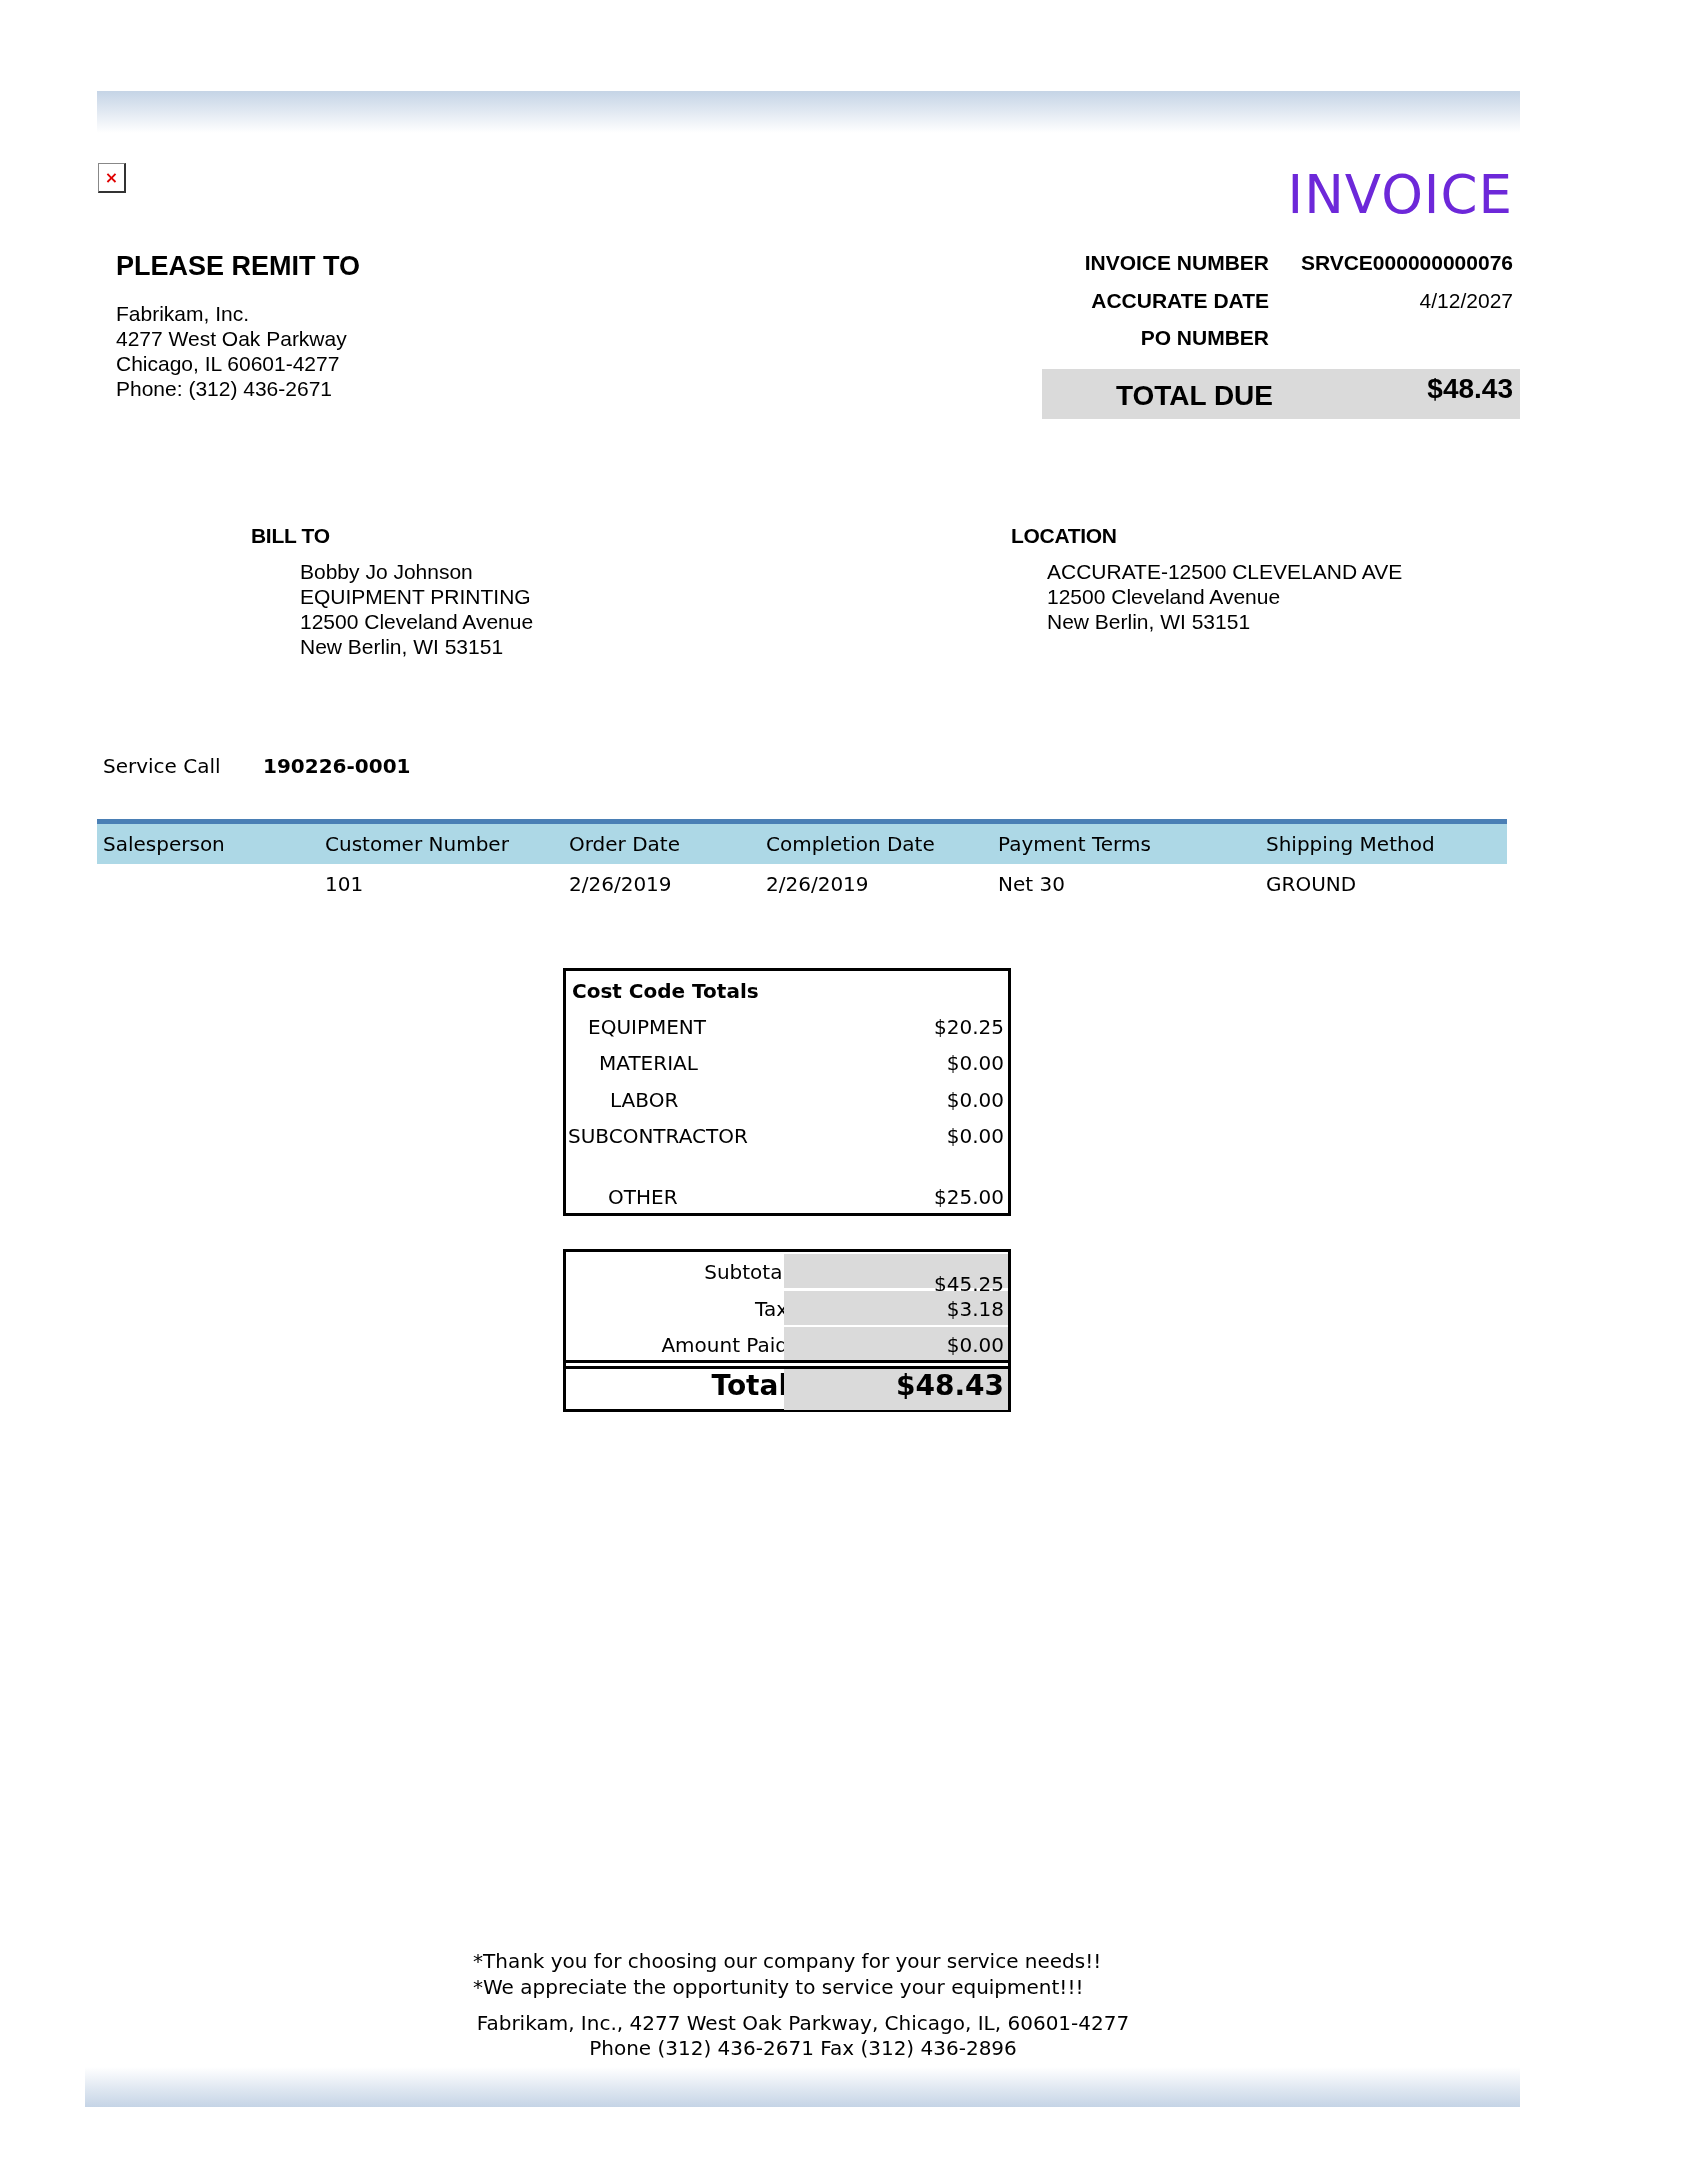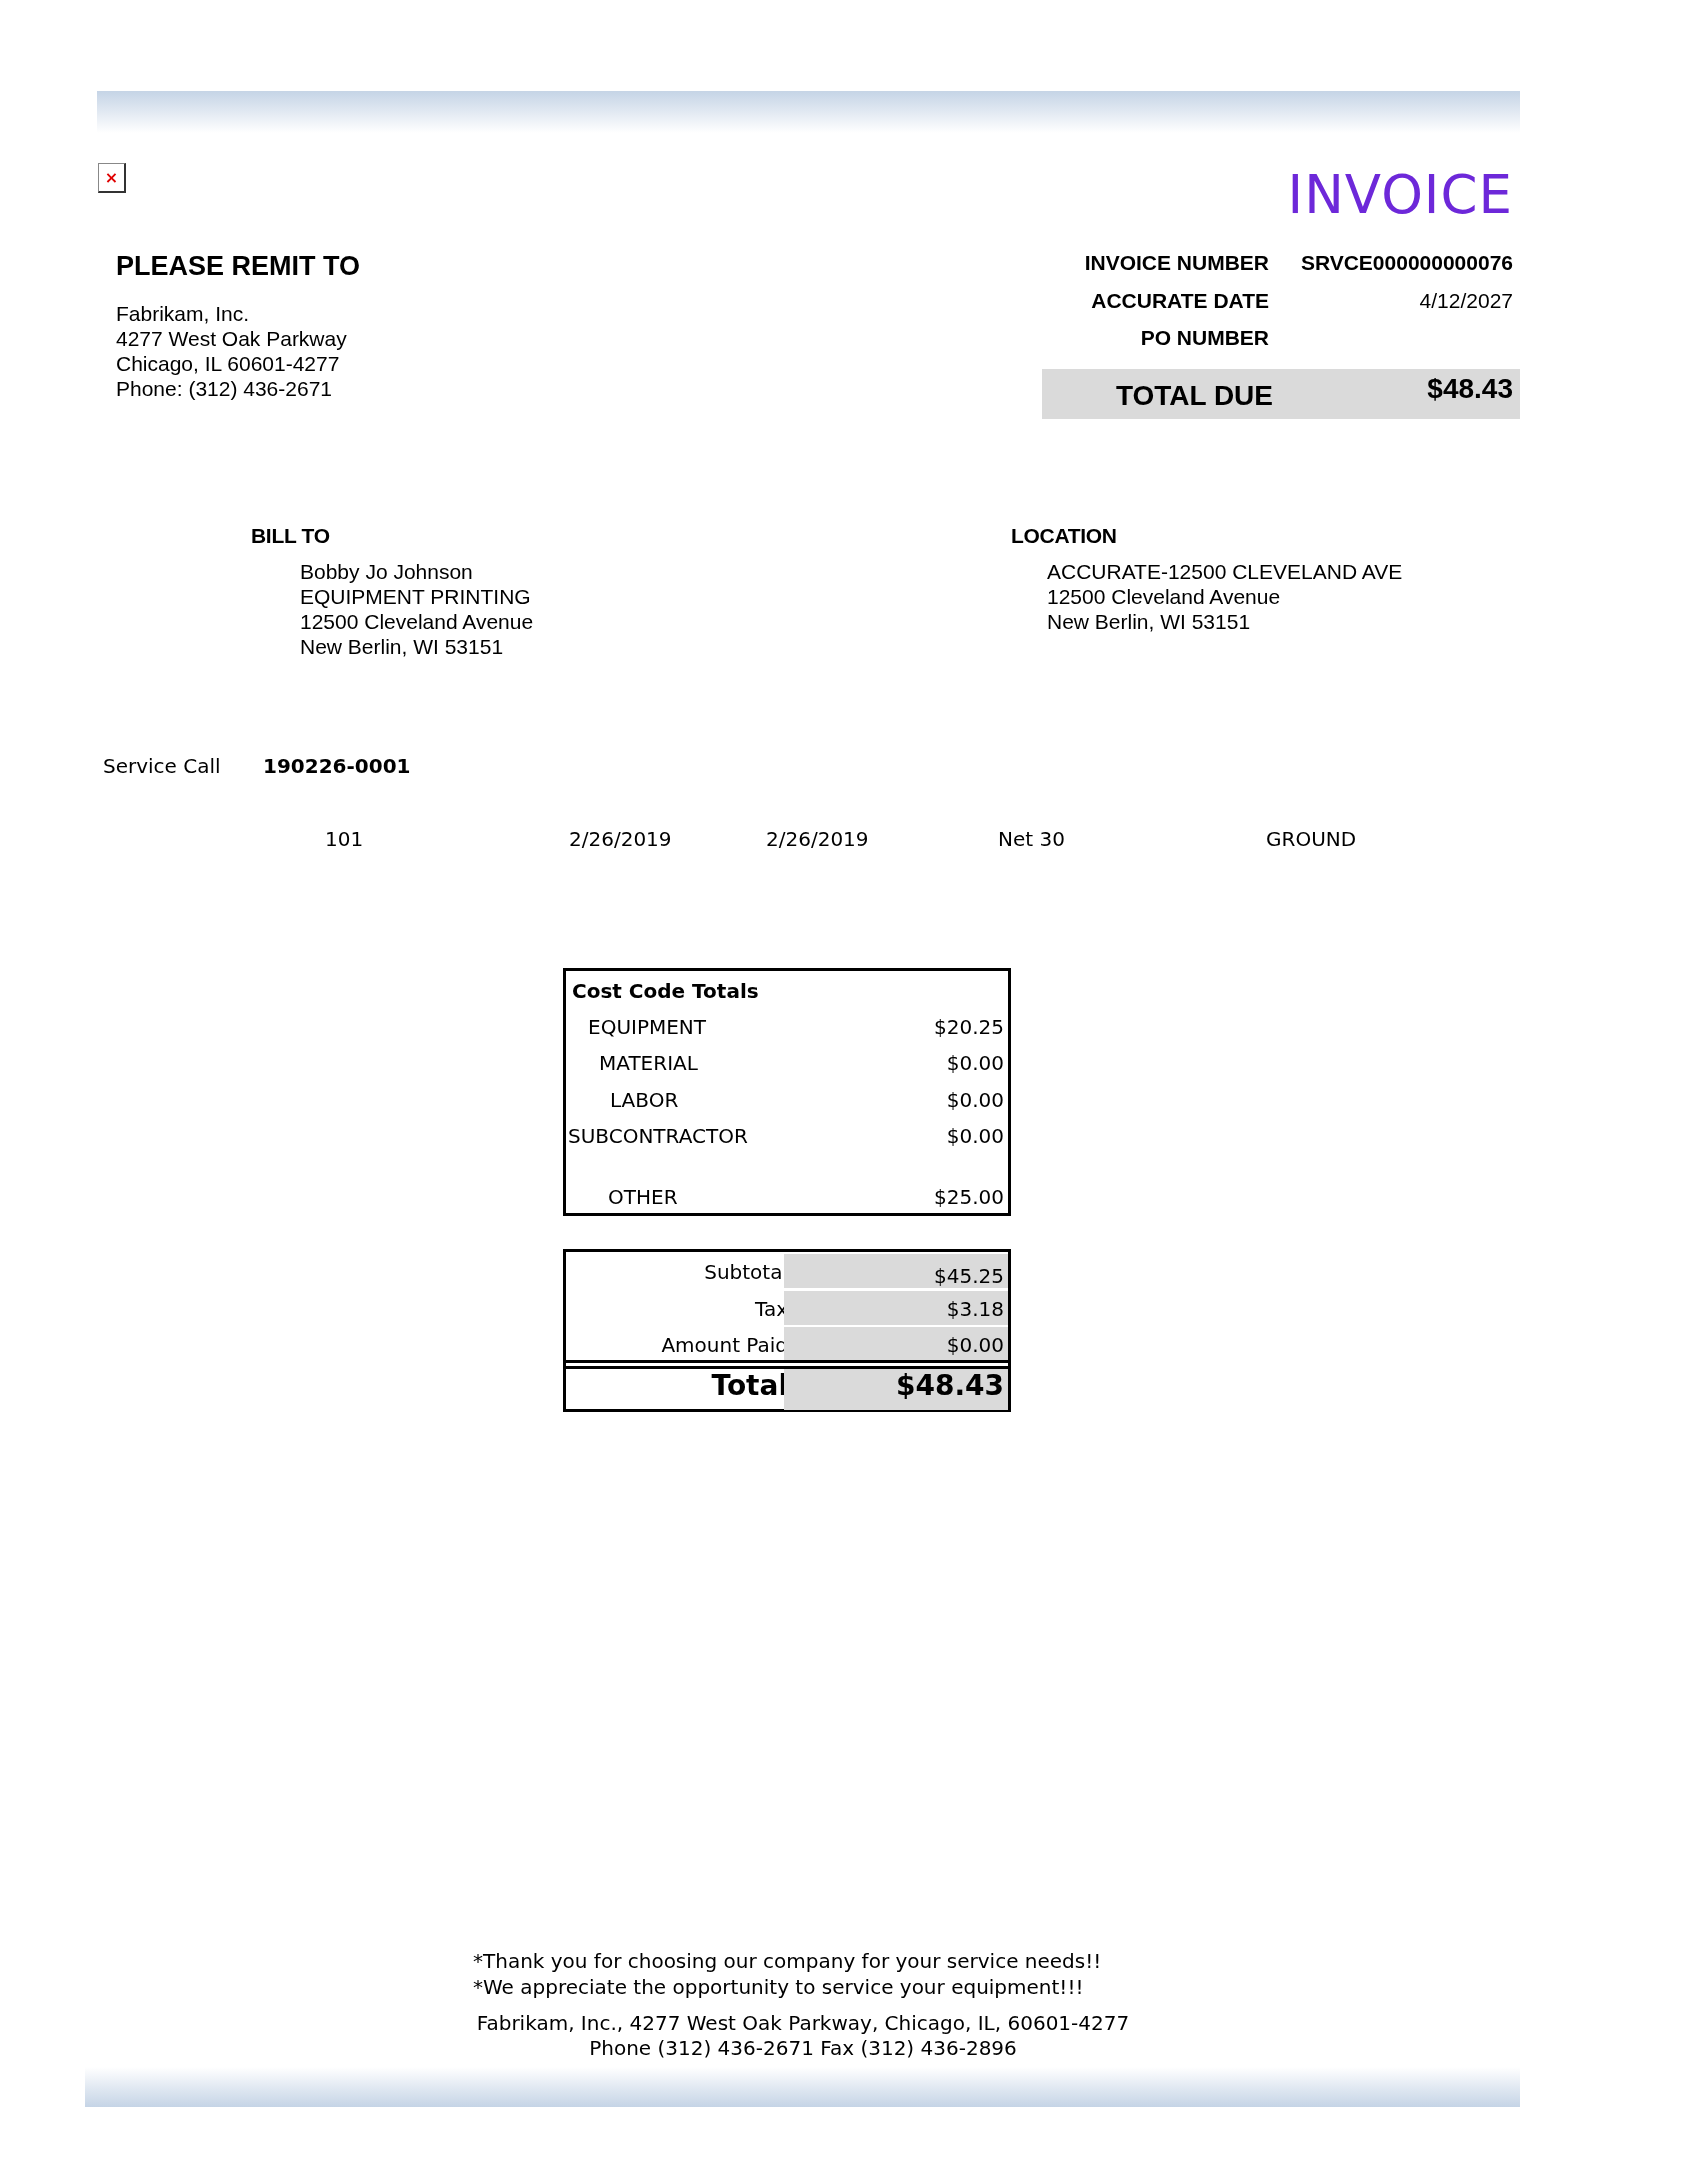--- a/index.html
+++ b/index.html
@@ -79,20 +79,28 @@
 <div class="abs addr" style="left:1047px; top:559px;">
   <div>ACCURATE-12500 CLEVELAND AVE</div>
   <div>12500 Cleveland Avenue</div>
   <div>New Berlin, WI 53151</div>
 </div>
 
 <div class="abs svc-label dv">Service Call</div>
 <div class="abs svc-value dv">190226-0001</div>
 
 <div class="abs info-table dv">
+  <div class="info-head">
+    <span class="cell" style="left:6px;">Salesperson</span>
+    <span class="cell" style="left:228px;">Customer Number</span>
+    <span class="cell" style="left:472px;">Order Date</span>
+    <span class="cell" style="left:669px;">Completion Date</span>
+    <span class="cell" style="left:901px;">Payment Terms</span>
+    <span class="cell" style="left:1169px;">Shipping Method</span>
+  </div>
   <div class="info-row">
     <span class="cell" style="left:6px;"></span>
     <span class="cell" style="left:228px;">101</span>
     <span class="cell" style="left:472px;">2/26/2019</span>
     <span class="cell" style="left:669px;">2/26/2019</span>
     <span class="cell" style="left:901px;">Net 30</span>
     <span class="cell" style="left:1169px;">GROUND</span>
   </div>
 </div>
 
@@ -105,21 +113,21 @@
   <div class="cost-name" style="left:44px; top:117px;">LABOR</div>
   <div class="cost-val" style="top:117px;">$0.00</div>
   <div class="cost-name" style="left:2px; top:153px;">SUBCONTRACTOR</div>
   <div class="cost-val" style="top:153px;">$0.00</div>
   <div class="cost-name" style="left:42px; top:214px;">OTHER</div>
   <div class="cost-val" style="top:214px;">$25.00</div>
 </div>
 
 <div class="abs box totals-box dv">
   <div class="t-label" style="top:8px;">Subtotal</div>
-  <div class="t-val" style="top:2px; height:34px; padding-top:10px;">$45.25</div>
+  <div class="t-val" style="top:2px; height:34px; padding-top:18px;">$45.25</div>
   <div class="t-label" style="top:45px;">Tax</div>
   <div class="t-val" style="top:39px; height:34px; padding-top:6px;">$3.18</div>
   <div class="t-label" style="top:81px;">Amount Paid</div>
   <div class="t-val" style="top:75px; height:33px; padding-top:6px;">$0.00</div>
   <div class="total-sep" style="top:108px;"></div>
   <div class="total-sep" style="top:114px;"></div>
   <div class="t-label" style="top:117px; font-size:28px; font-weight:bold;">Total</div>
   <div class="t-val" style="top:117px; height:41px; padding-top:0px; font-size:28px; font-weight:bold;">$48.43</div>
 </div>
 

